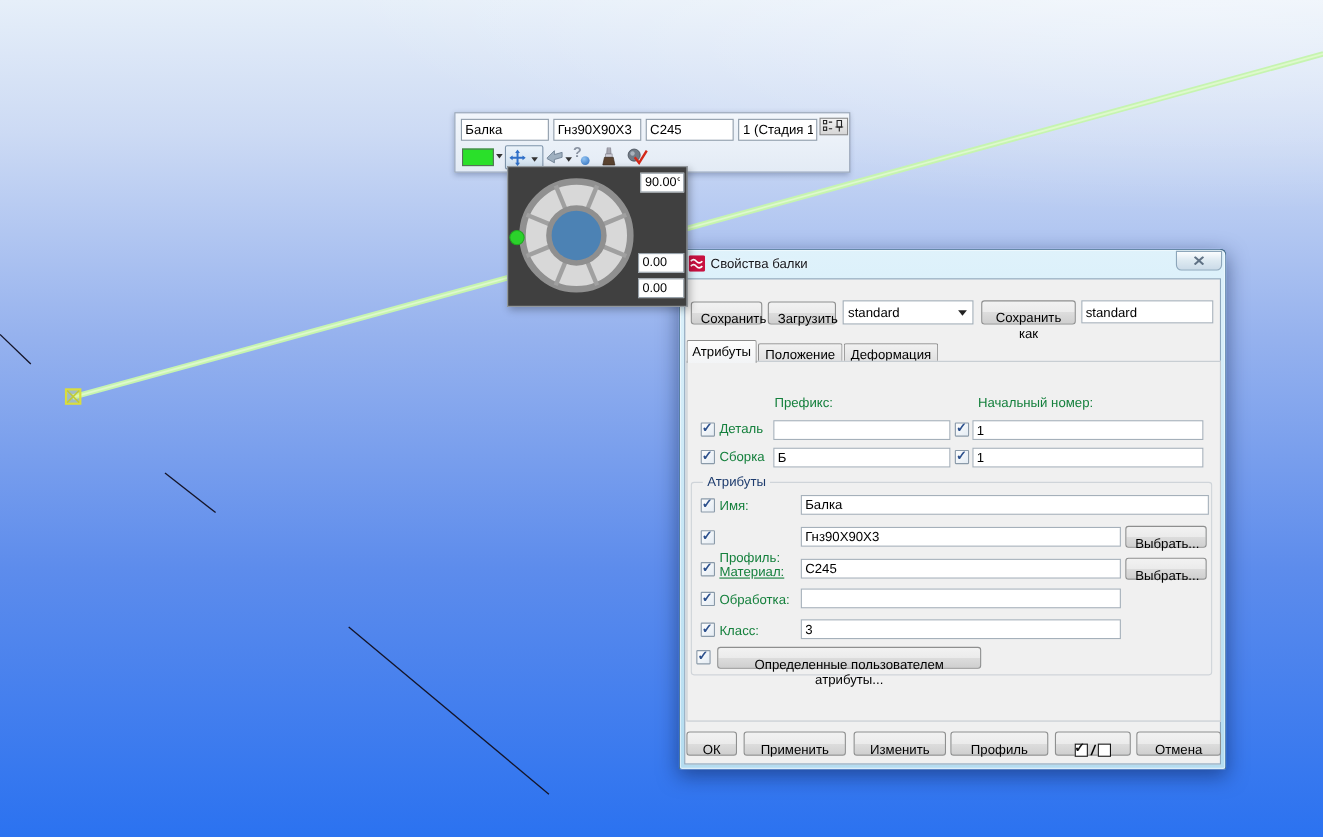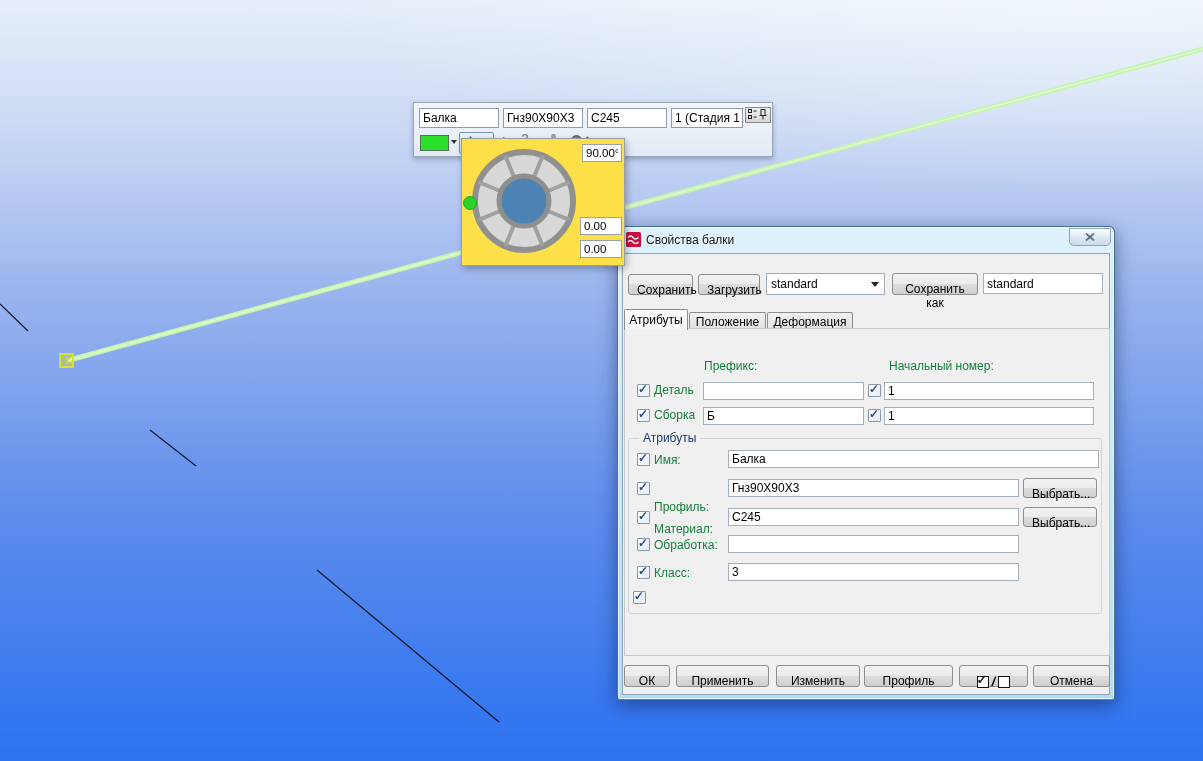--- a/index.html
+++ b/index.html
@@ -25,22 +25,22 @@
     font:12px "Liberation Sans",sans-serif;padding:0 3px;box-sizing:border-box;}
   .corner-btn{position:absolute;left:331px;top:4px;width:26px;height:16px;background:linear-gradient(180deg,#f2f2f2,#d6d6d6);
     border:1px solid #8a8a8a;padding:0;}
   .tb-iconrow{position:absolute;left:0;top:28px;width:100%;height:24px;}
   .swatch{position:absolute;left:6px;top:4px;width:27px;height:14px;background:#2ae02a;border:1px solid #56705a;}
   .dd-arrow{position:absolute;width:0;height:0;border-left:3.5px solid transparent;border-right:3.5px solid transparent;border-top:4px solid #333;}
   .tool-btn{position:absolute;top:1px;height:22px;background:linear-gradient(180deg,#eaf2f9,#cfe0ef);
     border:1px solid #7e94aa;border-radius:2px;padding:0;}
   .icon-abs{position:absolute;}
   
-  .rot-panel{position:absolute;left:461px;top:138px;width:162px;height:126px;z-index:13;
-    background:#fde047;border:1px solid #9aa0a6;box-shadow:2px 3px 7px rgba(0,0,0,.28);}
+  .rot-panel{position:absolute;left:461px;top:151px;width:162px;height:126px;z-index:13;
+    background:#404040;border:1px solid #9aa0a6;box-shadow:2px 3px 7px rgba(0,0,0,.28);}
   .rot-field{position:absolute;height:18px;background:#fff;border:1px solid #98a2aa;
     font:11.5px "Liberation Sans",sans-serif;padding:0 3px;box-sizing:border-box;}
   
   .window{position:absolute;left:617px;top:226px;width:498px;height:474px;z-index:11;box-sizing:border-box;
     background:linear-gradient(180deg,#dff2fb 0%,#c6e6f5 55%,#b4dcf0 100%);
     border:1px solid #49708e;border-radius:6px 6px 3px 3px;border-bottom-color:#5d86c8;
     box-shadow:0 5px 18px rgba(10,25,70,.5), inset 0 0 0 1px rgba(255,255,255,.6);}
   .titlebar{position:absolute;left:0;top:0;right:0;height:26px;}
   .title-text{position:absolute;left:28px;top:6px;font-size:12px;color:#15151a;text-shadow:0 0 3px rgba(255,255,255,.9);}
   .close-btn{position:absolute;left:451px;top:1px;width:42px;height:18px;padding:0;
@@ -210,33 +210,34 @@
     <span class="cb on" style="left:14px;top:199px;"></span>
     <span class="lbl" style="left:31px;top:199px;">Имя:</span>
     <input class="inp" style="left: 105px; top: 196px; width: 371px;" value="Балка">
 
     <span class="cb on" style="left:14px;top:228px;"></span>
     <span class="lbl" style="left:31px;top:228px;margin-top:18px;">Профиль:</span>
     <input class="inp" style="left: 105px; top: 225px; width: 291px;" value="Гнз90X90X3">
     <button class="btn" style="left:400px;top:224px;width:74px;height:20px;">Выбрать...</button>
 
     <span class="cb on" style="left:14px;top:257px;"></span>
-    <span class="lbl" style="left:31px;top:268px;">Материал:</span>
+    <span class="lbl" style="left:31px;top:259px;text-decoration:underline;">Материал:</span>
     <input class="inp" style="left: 105px; top: 254px; width: 291px;" value="C245">
     <button class="btn" style="left:400px;top:253px;width:74px;height:20px;">Выбрать...</button>
 
     <span class="cb on" style="left:14px;top:284px;"></span>
     <span class="lbl" style="left:31px;top:284px;">Обработка:</span>
     <input class="inp" style="left: 105px; top: 281px; width: 291px;" value="">
 
     <span class="cb on" style="left:14px;top:312px;"></span>
     <span class="lbl" style="left:31px;top:312px;">Класс:</span>
     <input class="inp" style="left: 105px; top: 309px; width: 291px;" value="3">
 
     <span class="cb on" style="left:10px;top:337px;"></span>
+    <button class="btn" style="left:29px;top:334px;width:240px;height:20px;">Определенные пользователем атрибуты...</button>
 
     <button class="btn" style="left:1px;top:411px;width:46px;height:22px;">ОК</button>
     <button class="btn" style="left:53px;top:411px;width:93px;height:22px;">Применить</button>
     <button class="btn" style="left:153px;top:411px;width:84px;height:22px;">Изменить</button>
     <button class="btn" style="left:241px;top:411px;width:89px;height:22px;">Профиль</button>
     <button class="btn" style="left:336px;top:411px;width:69px;height:22px;">
       <span class="tgl-box on"></span><span class="tgl-slash">/</span><span class="tgl-box"></span>
     </button>
     <button class="btn" style="left:410px;top:411px;width:77px;height:22px;">Отмена</button>
   </div>

